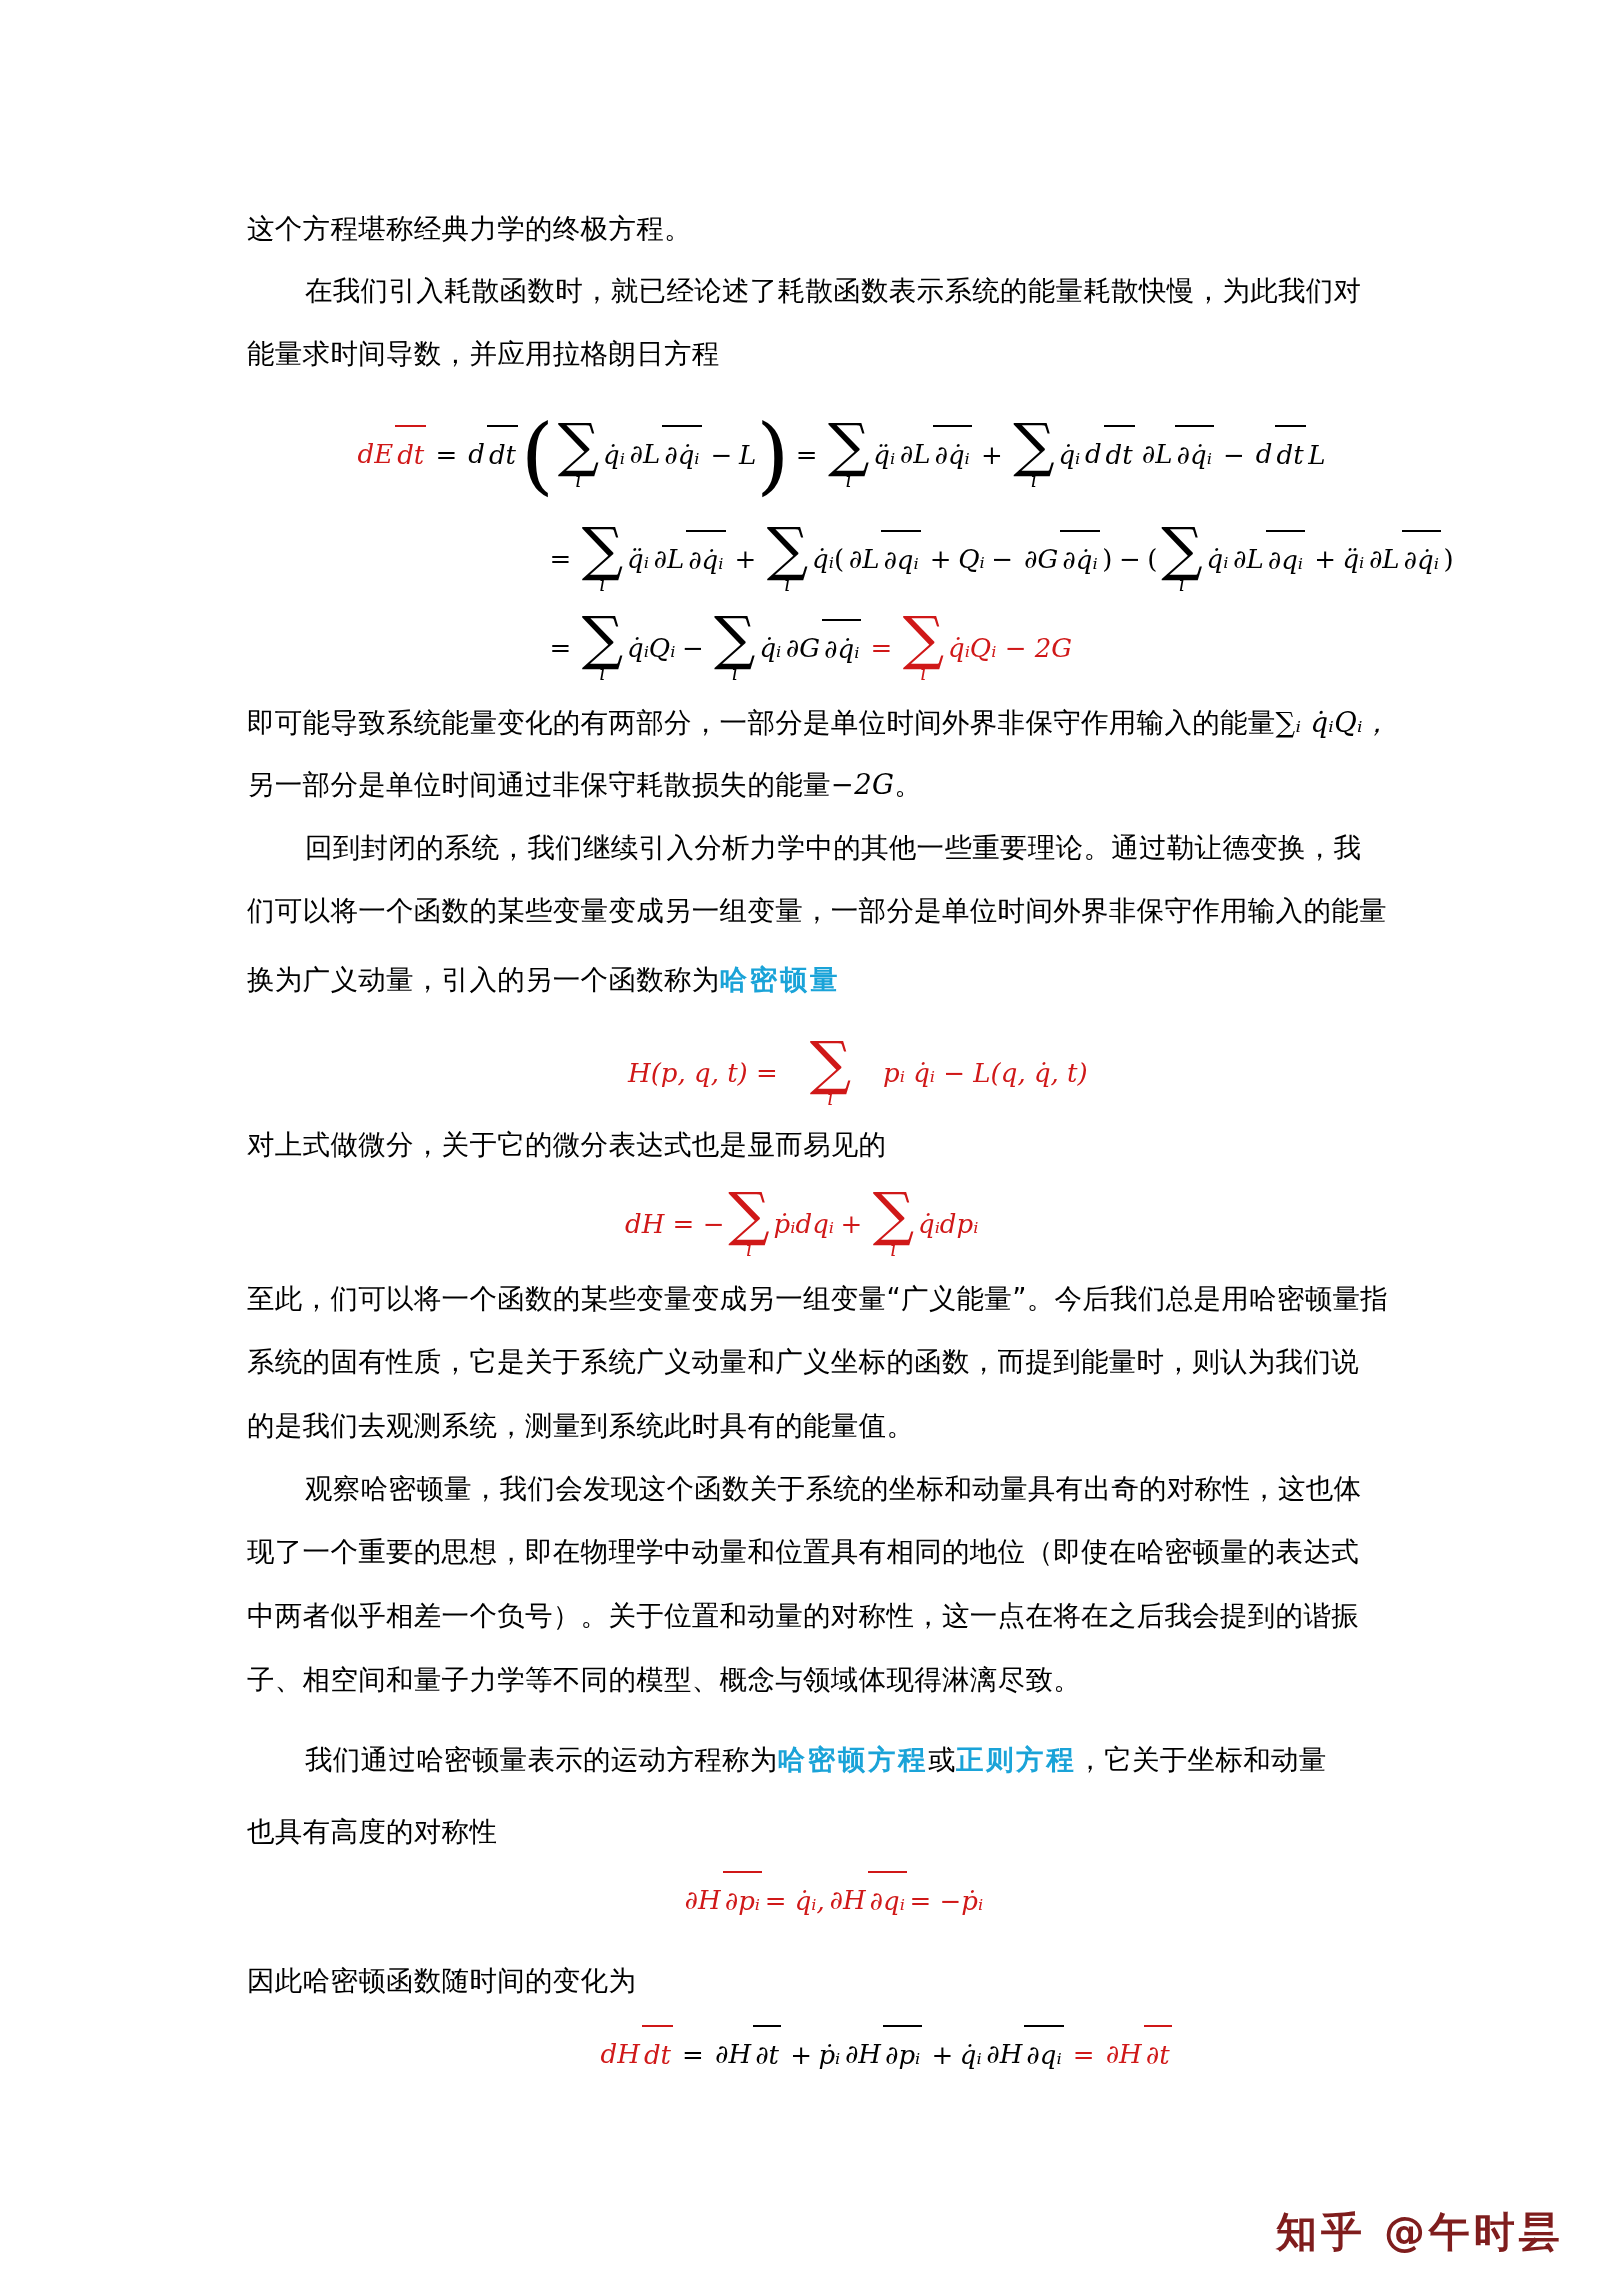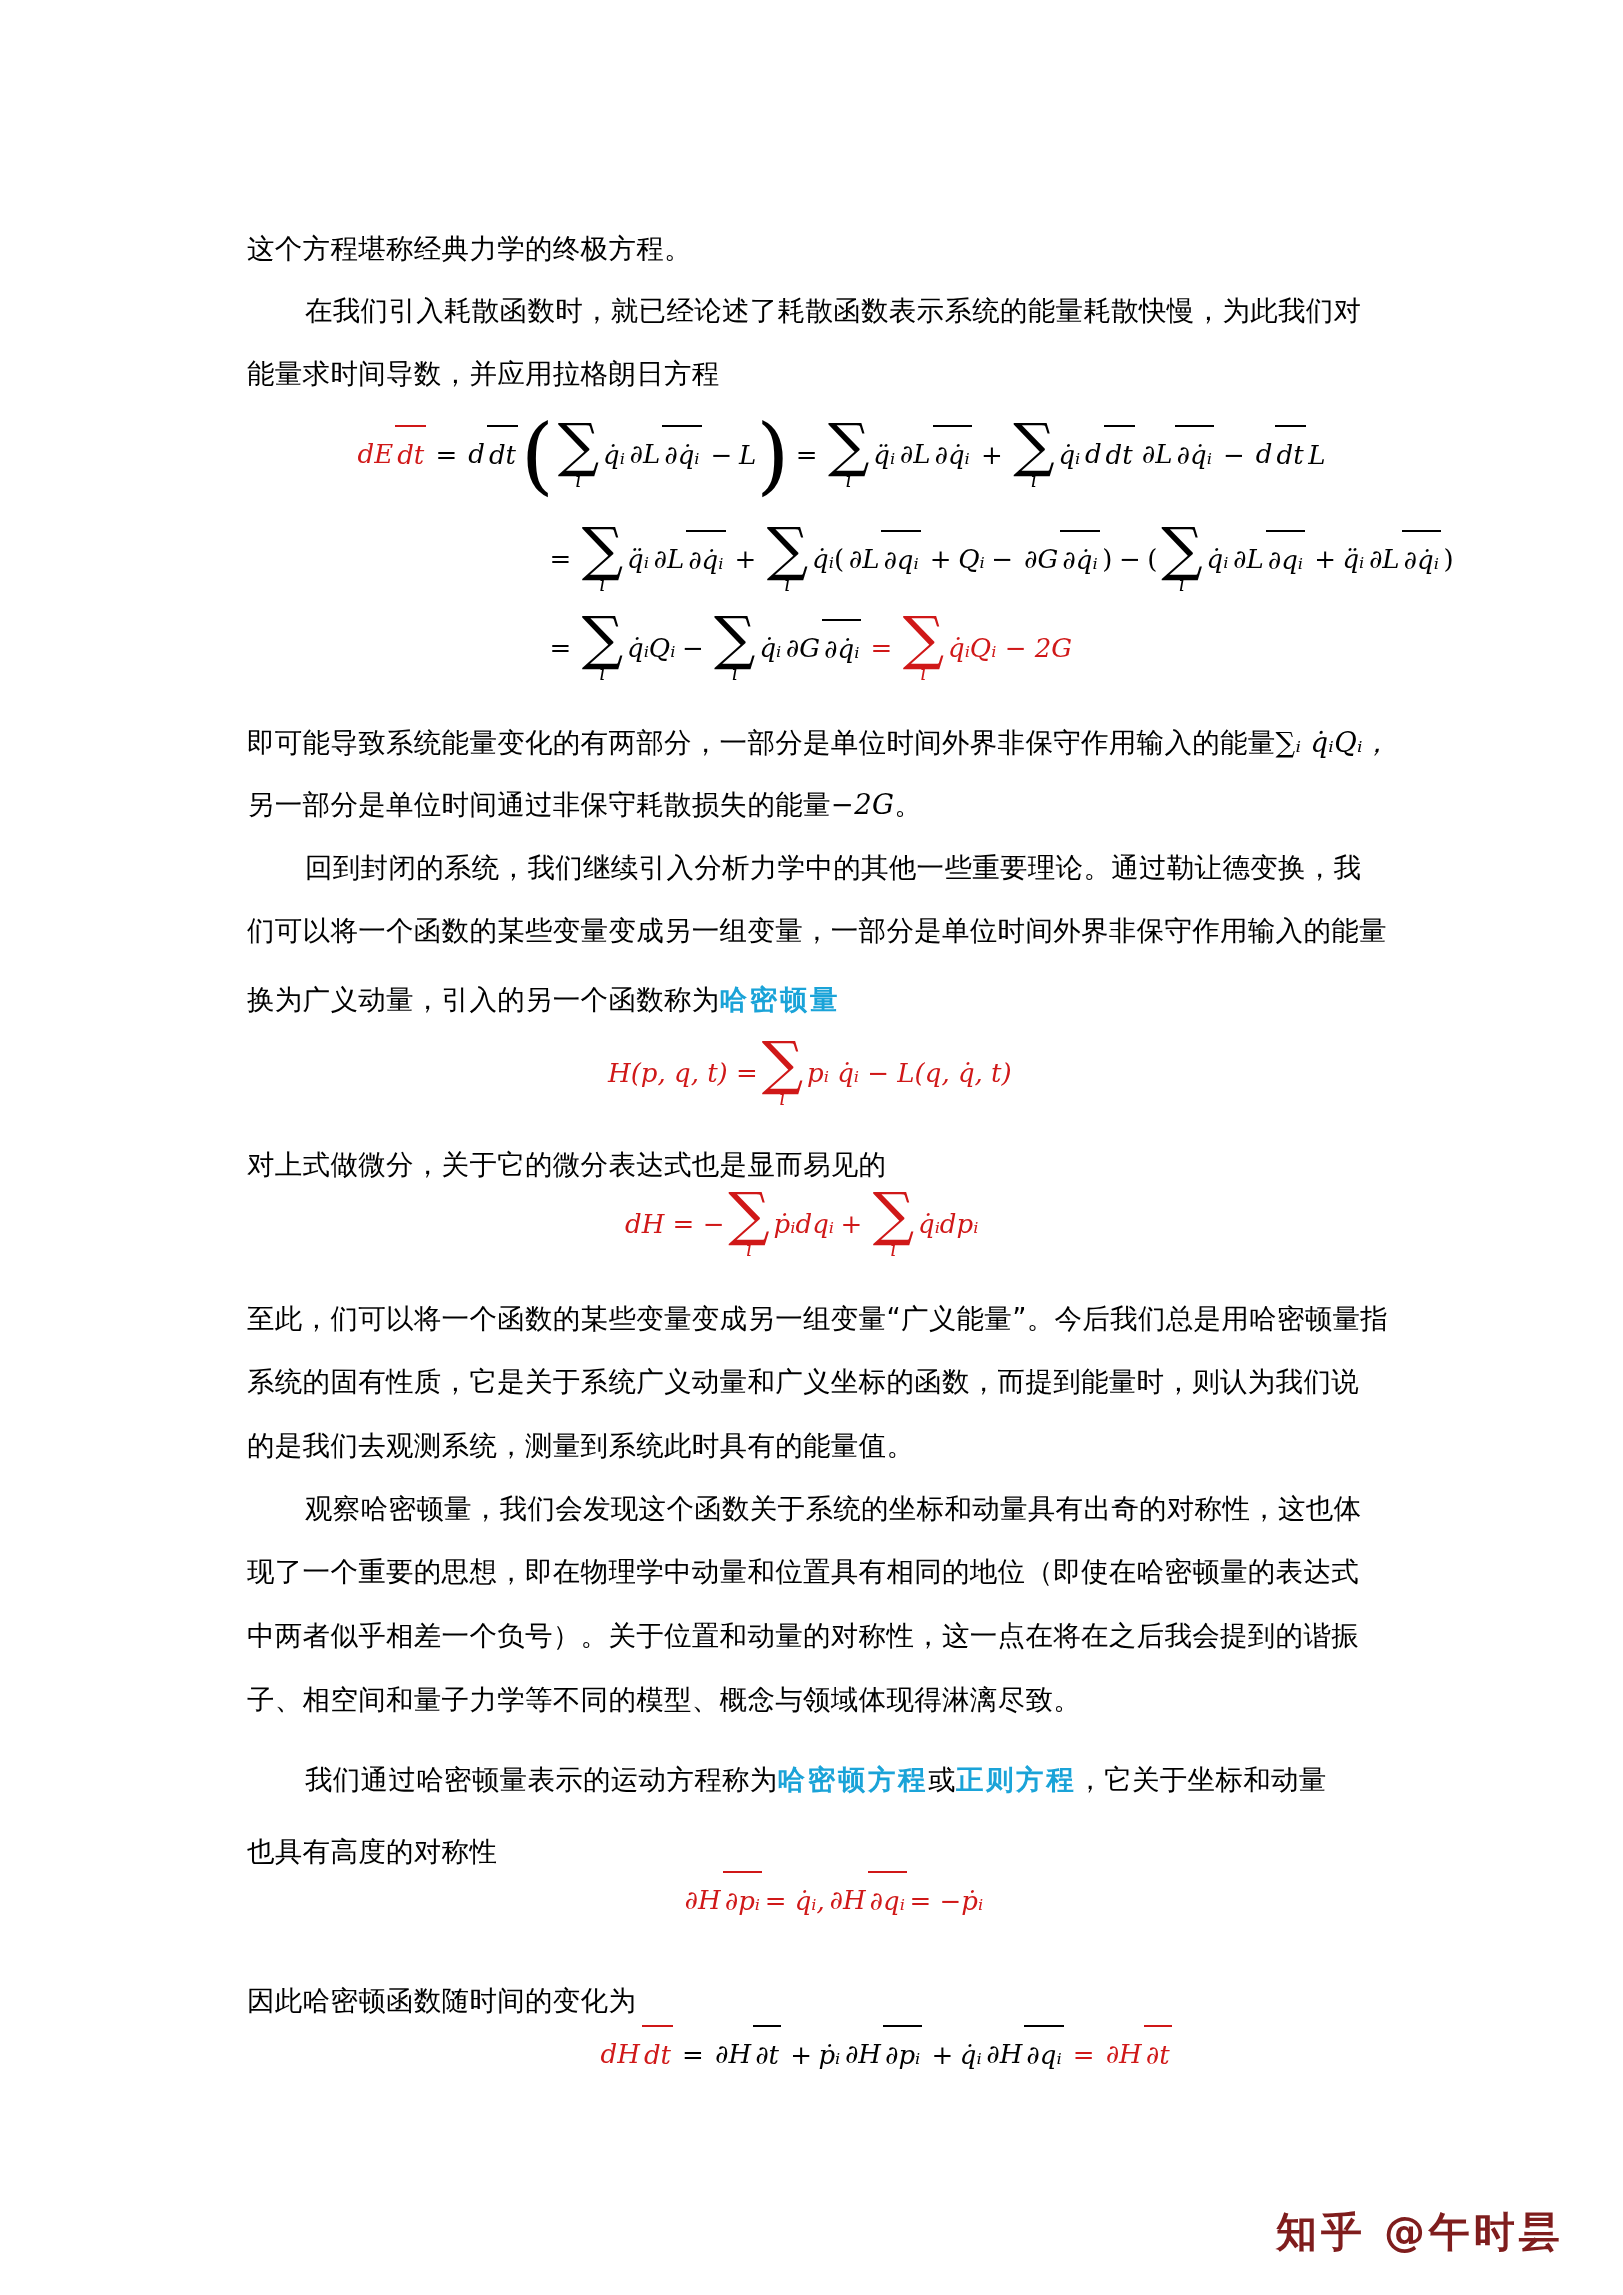--- a/index.html
+++ b/index.html
@@ -1,18 +1,18 @@
 <!DOCTYPE html>
 <html style="font-size:10.5px"><head>
 <meta charset="utf-8">
 <style>
   html, body { margin: 0; padding: 0; background: #ffffff; }
   body { width: 1623px; height: 2295px; position: relative; overflow: hidden;
          font-family: "DejaVu Sans", "Liberation Sans", sans-serif; color: #000; }
-  .line { position: absolute; left: 247px; font-size: 27.5px; line-height: 39px; white-space: nowrap; letter-spacing: 0.3px; margin-top: 20px; }
+  .line { position: absolute; left: 247px; font-size: 27.5px; line-height: 39px; white-space: nowrap; letter-spacing: 0.3px; }
   .indent { left: 305px; }
   .hl { color: #1aa3d8; font-weight: bold; letter-spacing: 2.6px; }
   .math { font-family: "DejaVu Serif", "Liberation Serif", serif; font-style: italic; }
   .eq { position: absolute; font-family: "DejaVu Serif", "Liberation Serif", serif; font-style: italic; font-size: 26px; color: #000; white-space: nowrap; display: flex; align-items: center; }
   .red { color: #d01818; }
   .frac { display: inline-flex; flex-direction: row; align-items: center; vertical-align: middle; margin: 0 2.6px; }
   .frac .num { padding: 0 2px; line-height: 33px; }
   .frac .den { padding: 12px 2px; line-height: 33px; border-top: 2px solid currentColor; }
   .sum { display: inline-flex; flex-direction: column; align-items: center; margin: 0 3.9px; }
   .sum .sig { font-style: normal; font-size: 58px; line-height: 52px; }
@@ -165,21 +165,21 @@
 <div class="line" style="top:765px">
   <span>另一部分是单位时间通过非保守耗散损失的能量</span><span class="math">−2G</span><span>。</span>
 </div>
 
 <div class="line indent" style="top:828px">回到封闭的系统，我们继续引入分析力学中的其他一些重要理论。通过勒让德变换，我</div>
 <div class="line" style="top:891px">们可以将一个函数的某些变量变成另一组变量，一部分是单位时间外界非保守作用输入的能量</div>
 <div class="line" style="top:960px">
   <span>换为广义动量，引入的另一个函数称为</span><span class="hl">哈密顿量</span>
 </div>
 
-<div class="eq red" style="left:608px; top:1027px; height:92px;">
+<div class="eq red" style="left:628px; top:1027px; height:92px;gap:28px;">
   <span>H(p, q, t) = </span>
   <span class="sum">
       <span class="sig">∑</span>
       <span class="sub">i</span>
     </span>
   <span>pᵢ q̇ᵢ − L(q, q̇, t)</span>
 </div>
 
 <div class="line" style="top:1125px">对上式做微分，关于它的微分表达式也是显而易见的</div>
 

